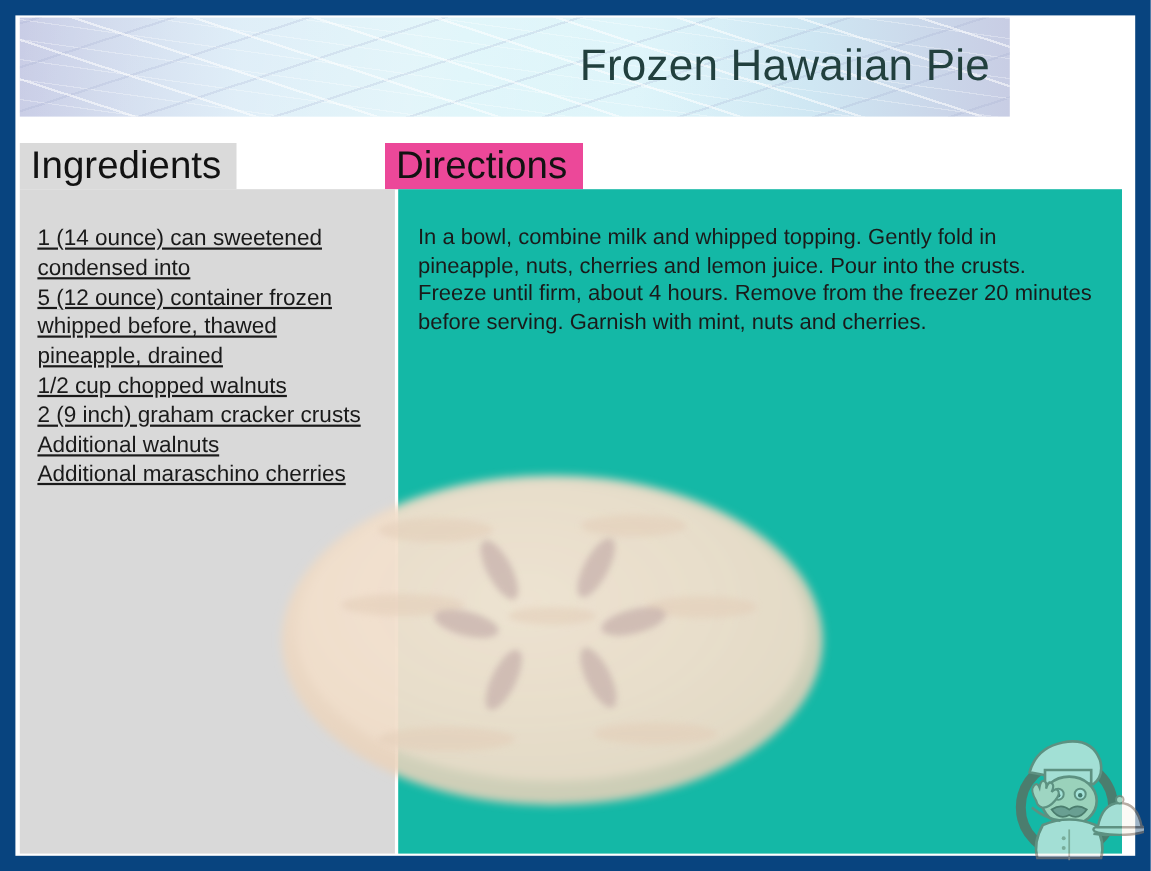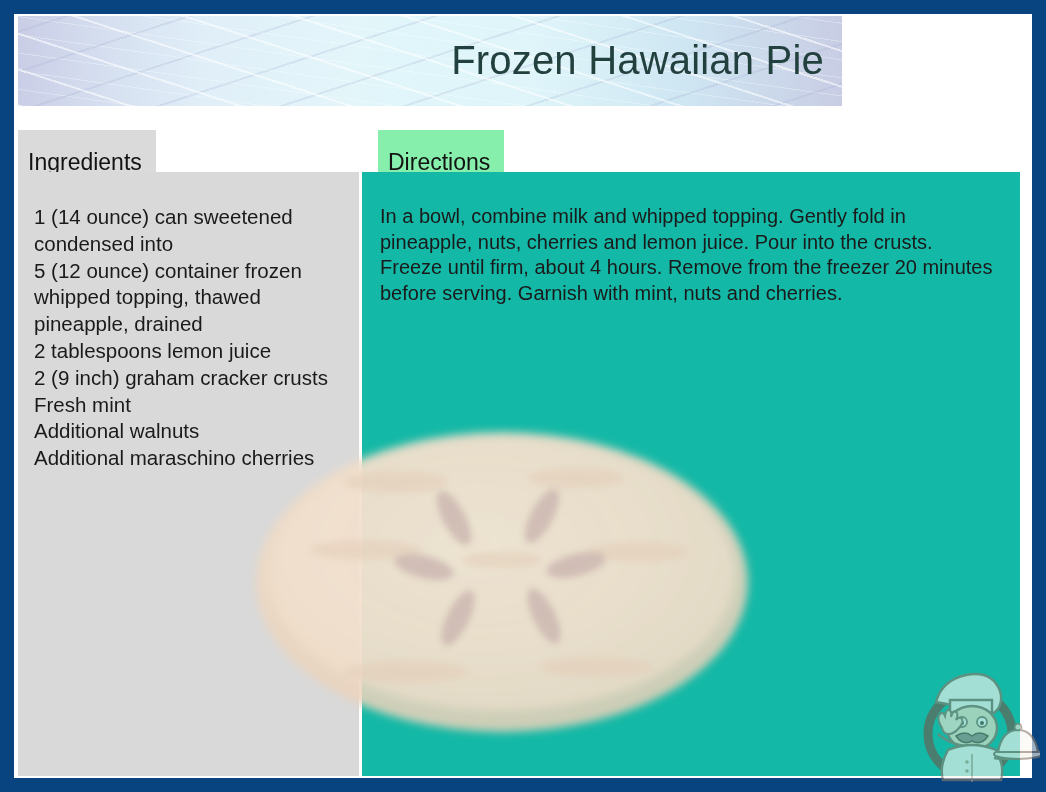--- a/index.html
+++ b/index.html
@@ -9,58 +9,58 @@
     font-family:"Liberation Sans", sans-serif;
   }
   #card{
     position:absolute;left:0;top:0;width:1046px;height:792px;
     box-sizing:border-box;
     border:14px solid #08447f;
     background:#ffffff;
   }
   
   #banner{
-    position:absolute;left:4px;top:2px;width:824px;height:90px;
+    position:absolute;left:4px;top:2px;width:900px;height:90px;
     background:
       linear-gradient(100deg, rgba(255,255,255,0) 0%, rgba(255,255,255,0.35) 40%, rgba(255,255,255,0) 80%),
       linear-gradient(90deg,#c9cde6 0%, #cfd8ec 8%, #d8eaf6 22%, #d4f2f8 45%, #d9f3f9 62%, #cfe7f3 80%, #c8cde4 100%);
     overflow:hidden;
   }
   #banner .hatch{
     position:absolute;left:-10%;top:-40%;width:130%;height:190%;
     background-image:
       repeating-linear-gradient(18deg, rgba(255,255,255,0.55) 0 2px, rgba(255,255,255,0) 2px 34px),
       repeating-linear-gradient(-18deg, rgba(160,170,205,0.22) 0 2px, rgba(255,255,255,0) 2px 38px),
       repeating-linear-gradient(8deg, rgba(255,255,255,0.3) 0 1px, rgba(255,255,255,0) 1px 18px);
     pointer-events:none;
   }
   #banner-title{
     position:absolute;right:18px;top:50%;transform:translateY(-52%);
     font-size:40px;color:#22403e;white-space:nowrap;letter-spacing:0.2px;
   }
   
   .tab{
     position:absolute;height:42px;line-height:42px;
-    font-size:23px;color:#121212;padding:11px 14px 0 10px;
+    font-size:35px;color:#121212;padding:0 14px 0 10px;
     box-sizing:border-box;white-space:nowrap;
   }
   #tab-ingredients{left:4px;top:116px;background:#dadada;}
-  #tab-directions{left:364px;top:116px;background:#86efac;}
+  #tab-directions{left:336px;top:116px;background:#ec4899;}
   
   #panel-ingredients{
     position:absolute;left:4px;top:158px;width:341px;height:604px;
     background:#d9d9d9;
   }
   #panel-directions{
     position:absolute;left:348px;top:158px;width:658px;height:604px;
     background:#14b8a6;
   }
   #ingredients-list{
     position:absolute;left:16px;top:32px;width:320px;
-    font-size:20.5px;line-height:26.8px;color:#1a1a1a;
+    font-size:20.5px;line-height:26.8px;color:#1a1a1a;text-decoration:underline;
   }
   #ingredients-list div{white-space:nowrap;}
   #directions-text{
     position:absolute;left:18px;top:32px;width:614px;
     font-size:20px;line-height:25.5px;color:#1a1a1a;
   }
   
   #pie{
     position:absolute;left:232px;top:408px;width:512px;height:320px;
     pointer-events:none;
@@ -79,25 +79,24 @@
   </div>
 
   <div id="tab-ingredients" class="tab">Ingredients</div>
   <div id="tab-directions" class="tab">Directions</div>
 
   <div id="panel-ingredients">
     <div id="ingredients-list">
       <div>1 (14 ounce) can sweetened</div>
       <div>condensed into</div>
       <div>5 (12 ounce) container frozen</div>
-      <div>whipped topping, thawed</div>
+      <div>whipped before, thawed</div>
       <div>pineapple, drained</div>
-      <div>2 tablespoons lemon juice</div>
+      <div>1/2 cup chopped walnuts</div>
       <div>2 (9 inch) graham cracker crusts</div>
-      <div>Fresh mint</div>
       <div>Additional walnuts</div>
       <div>Additional maraschino cherries</div>
     </div>
   </div>
 
   <div id="panel-directions">
     <div id="directions-text">In a bowl, combine milk and whipped topping.  Gently fold in pineapple, nuts, cherries and lemon juice.  Pour into the crusts.  Freeze until firm, about 4 hours.  Remove from the freezer 20 minutes before serving.  Garnish with mint, nuts and cherries.</div>
   </div>
 
   <svg id="pie" viewBox="0 0 512 320">

